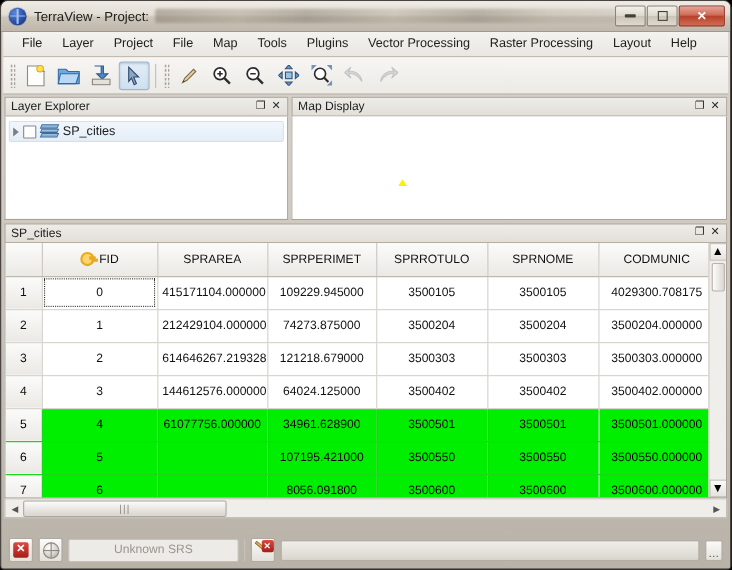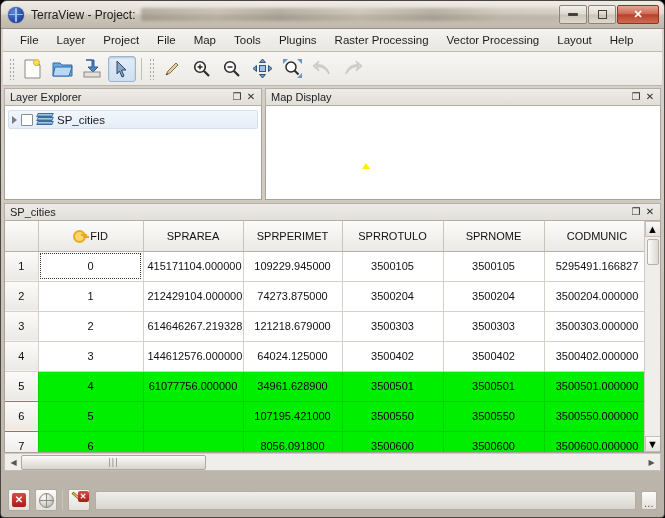--- a/index.html
+++ b/index.html
@@ -325,22 +325,22 @@
   </div>
 
   <div class="menubar">
     <div class="menu-item">File</div>
     <div class="menu-item">Layer</div>
     <div class="menu-item">Project</div>
     <div class="menu-item">File</div>
     <div class="menu-item">Map</div>
     <div class="menu-item">Tools</div>
     <div class="menu-item">Plugins</div>
+    <div class="menu-item">Vector Processing</div>
     <div class="menu-item">Raster Processing</div>
-    <div class="menu-item">Vector Processing</div>
     <div class="menu-item">Layout</div>
     <div class="menu-item">Help</div>
   </div>
 
   <div class="toolbar">
     <div class="tb-grip"></div>
 
     <div class="tb-btn">
       <svg width="19" height="20" viewBox="0 0 19 20">
           <path d="M2 1h10l5 5v13H2z" fill="#fdfdfb" stroke="#8e8a82"></path>
@@ -483,21 +483,21 @@
           </tr>
         </thead>
         <tbody>
           <tr>
             <td class="rownum">1</td>
             <td class="focuscell">0</td>
             <td>415171104.000000</td>
             <td>109229.945000</td>
             <td>3500105</td>
             <td>3500105</td>
-            <td>5295491.166827</td>
+            <td>4029300.708175</td>
           </tr>
           <tr>
             <td class="rownum">2</td>
             <td>1</td>
             <td>212429104.000000</td>
             <td>74273.875000</td>
             <td>3500204</td>
             <td>3500204</td>
             <td>3500204.000000</td>
           </tr>
@@ -566,20 +566,21 @@
     </div>
   </div>
 
   <div class="statusbar">
     <div class="sb-icon-btn">
       <span class="icon-stop">✕</span>
     </div>
     <div class="sb-icon-btn">
       <span class="icon-globe"></span>
     </div>
+    <div class="sb-srs">Unknown SRS</div>
     <div class="sb-sep"></div>
     <div class="sb-icon-btn">
       <span class="icon-pencil-x">
         <span class="pen"></span>
         <span class="xbadge">✕</span>
       </span>
     </div>
     <div class="sb-progress"></div>
     <div class="sb-dots">…</div>
   </div>

